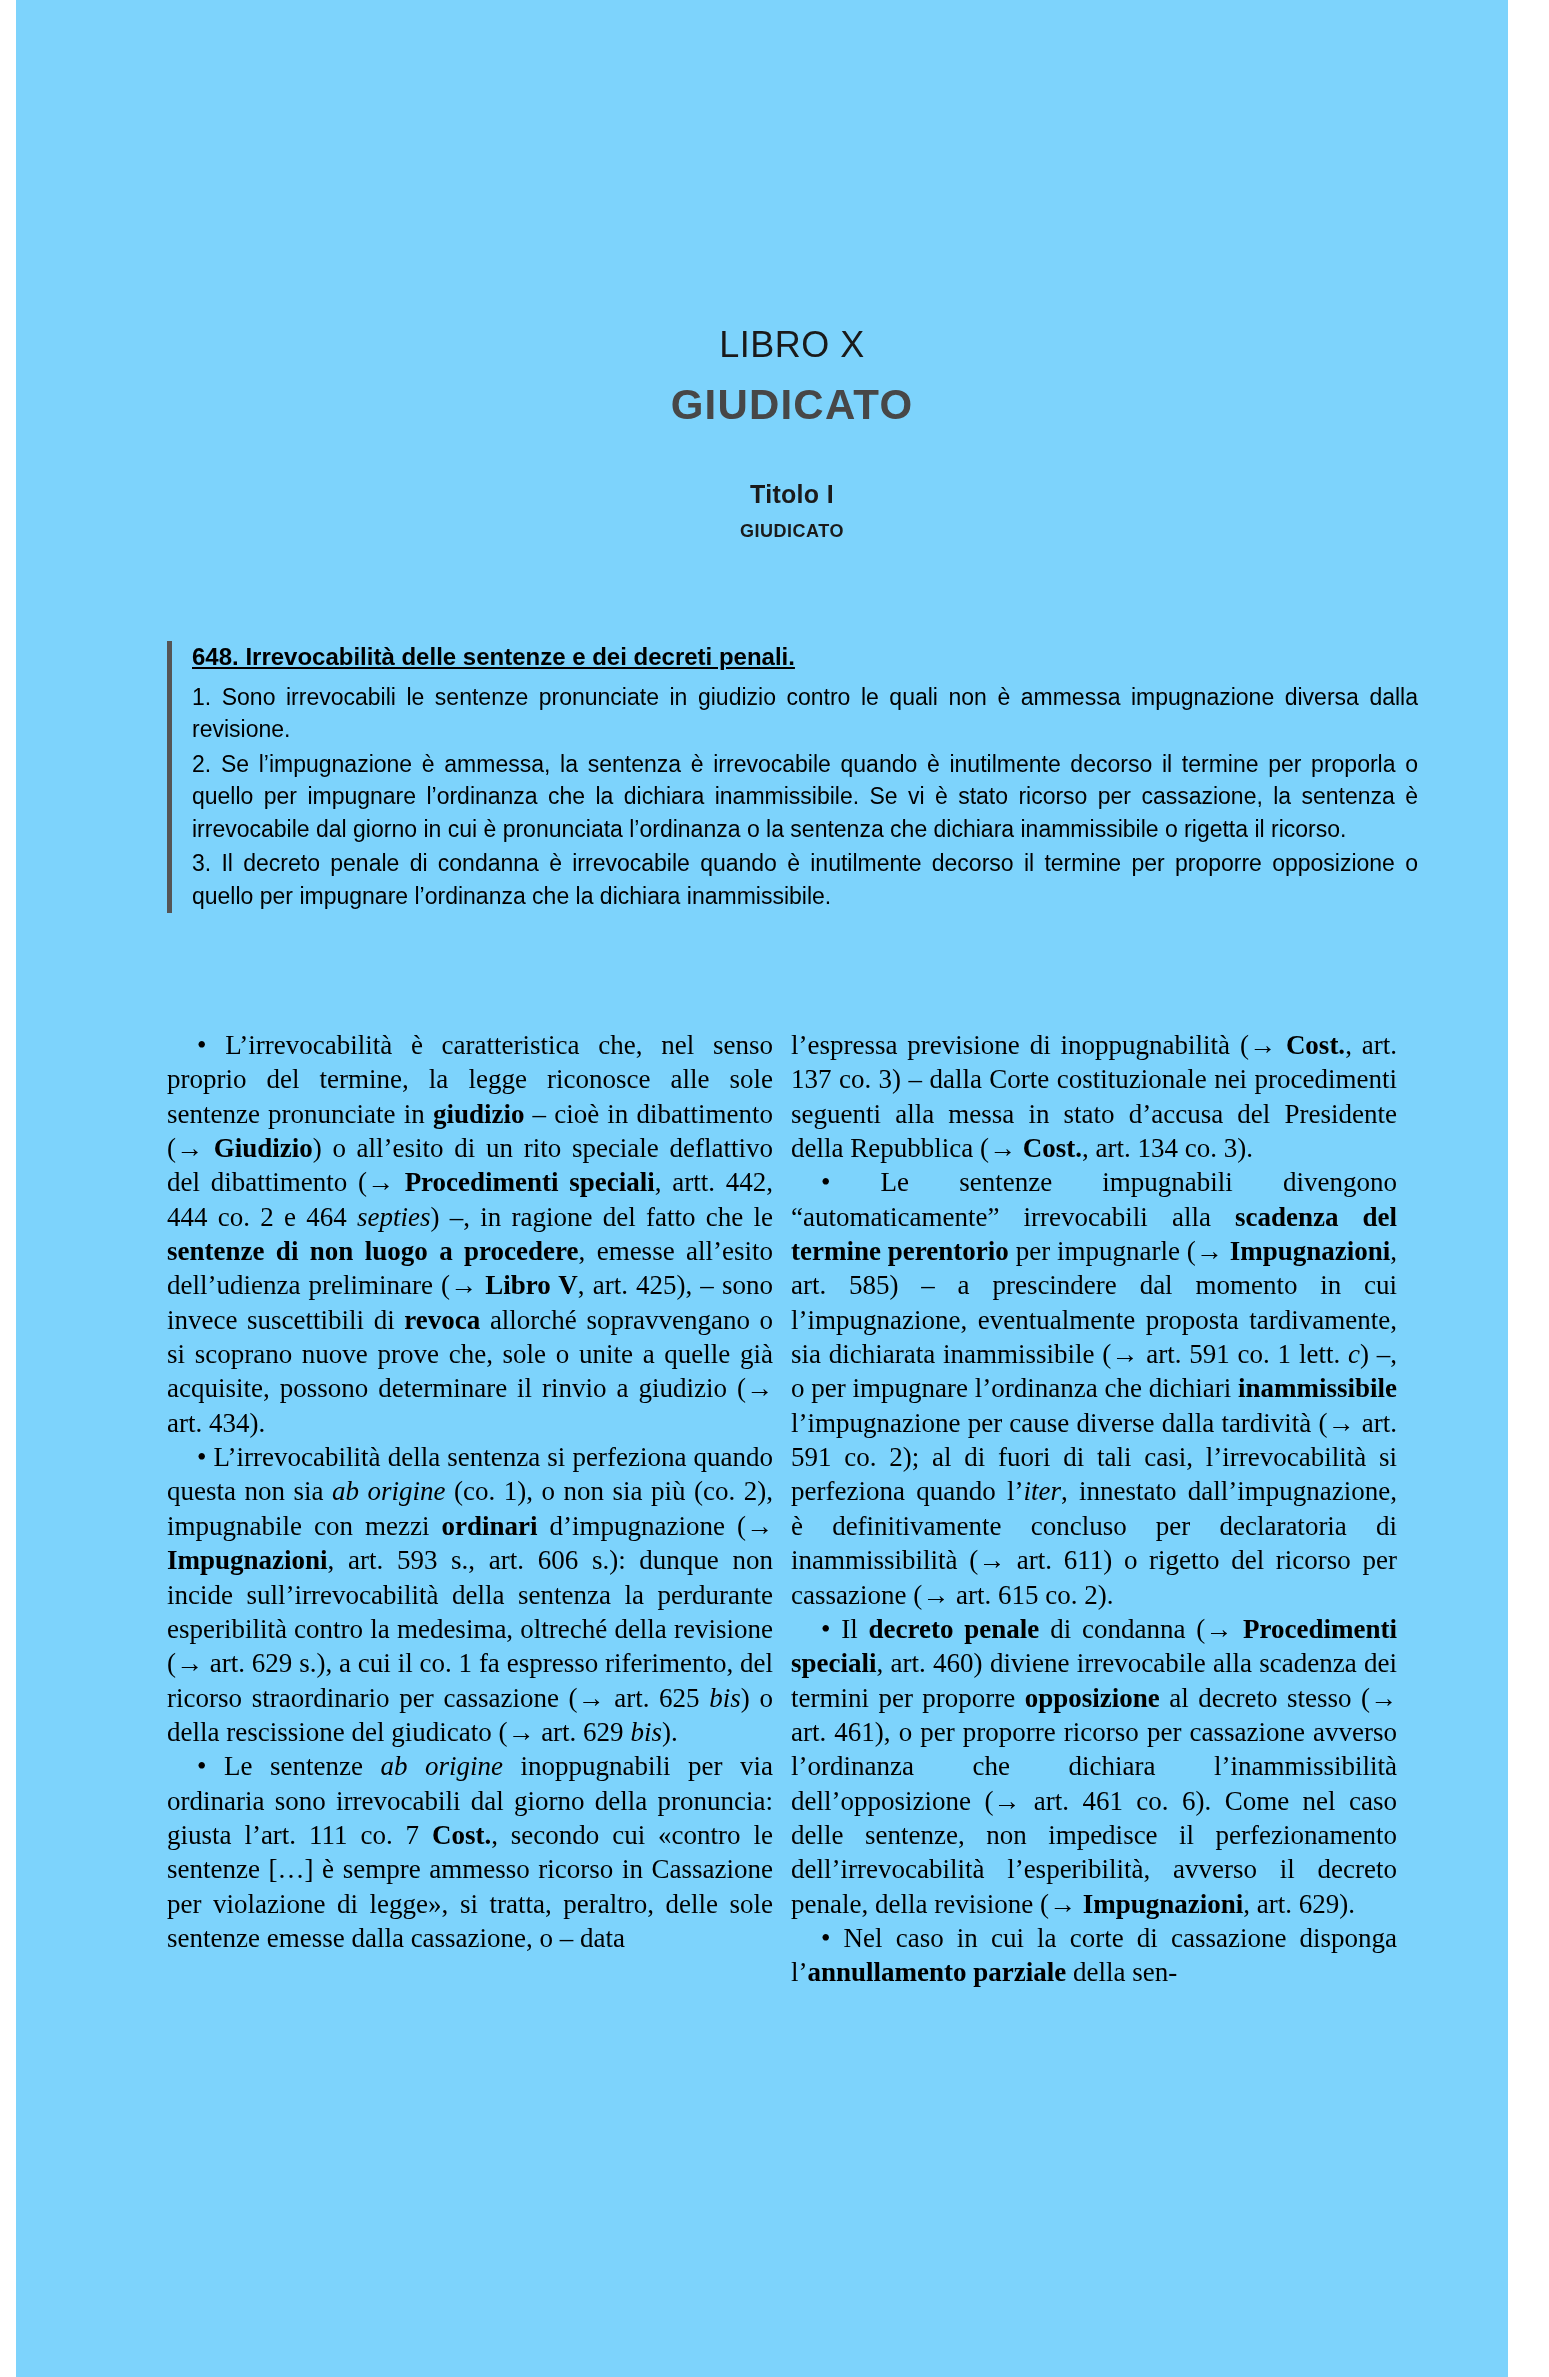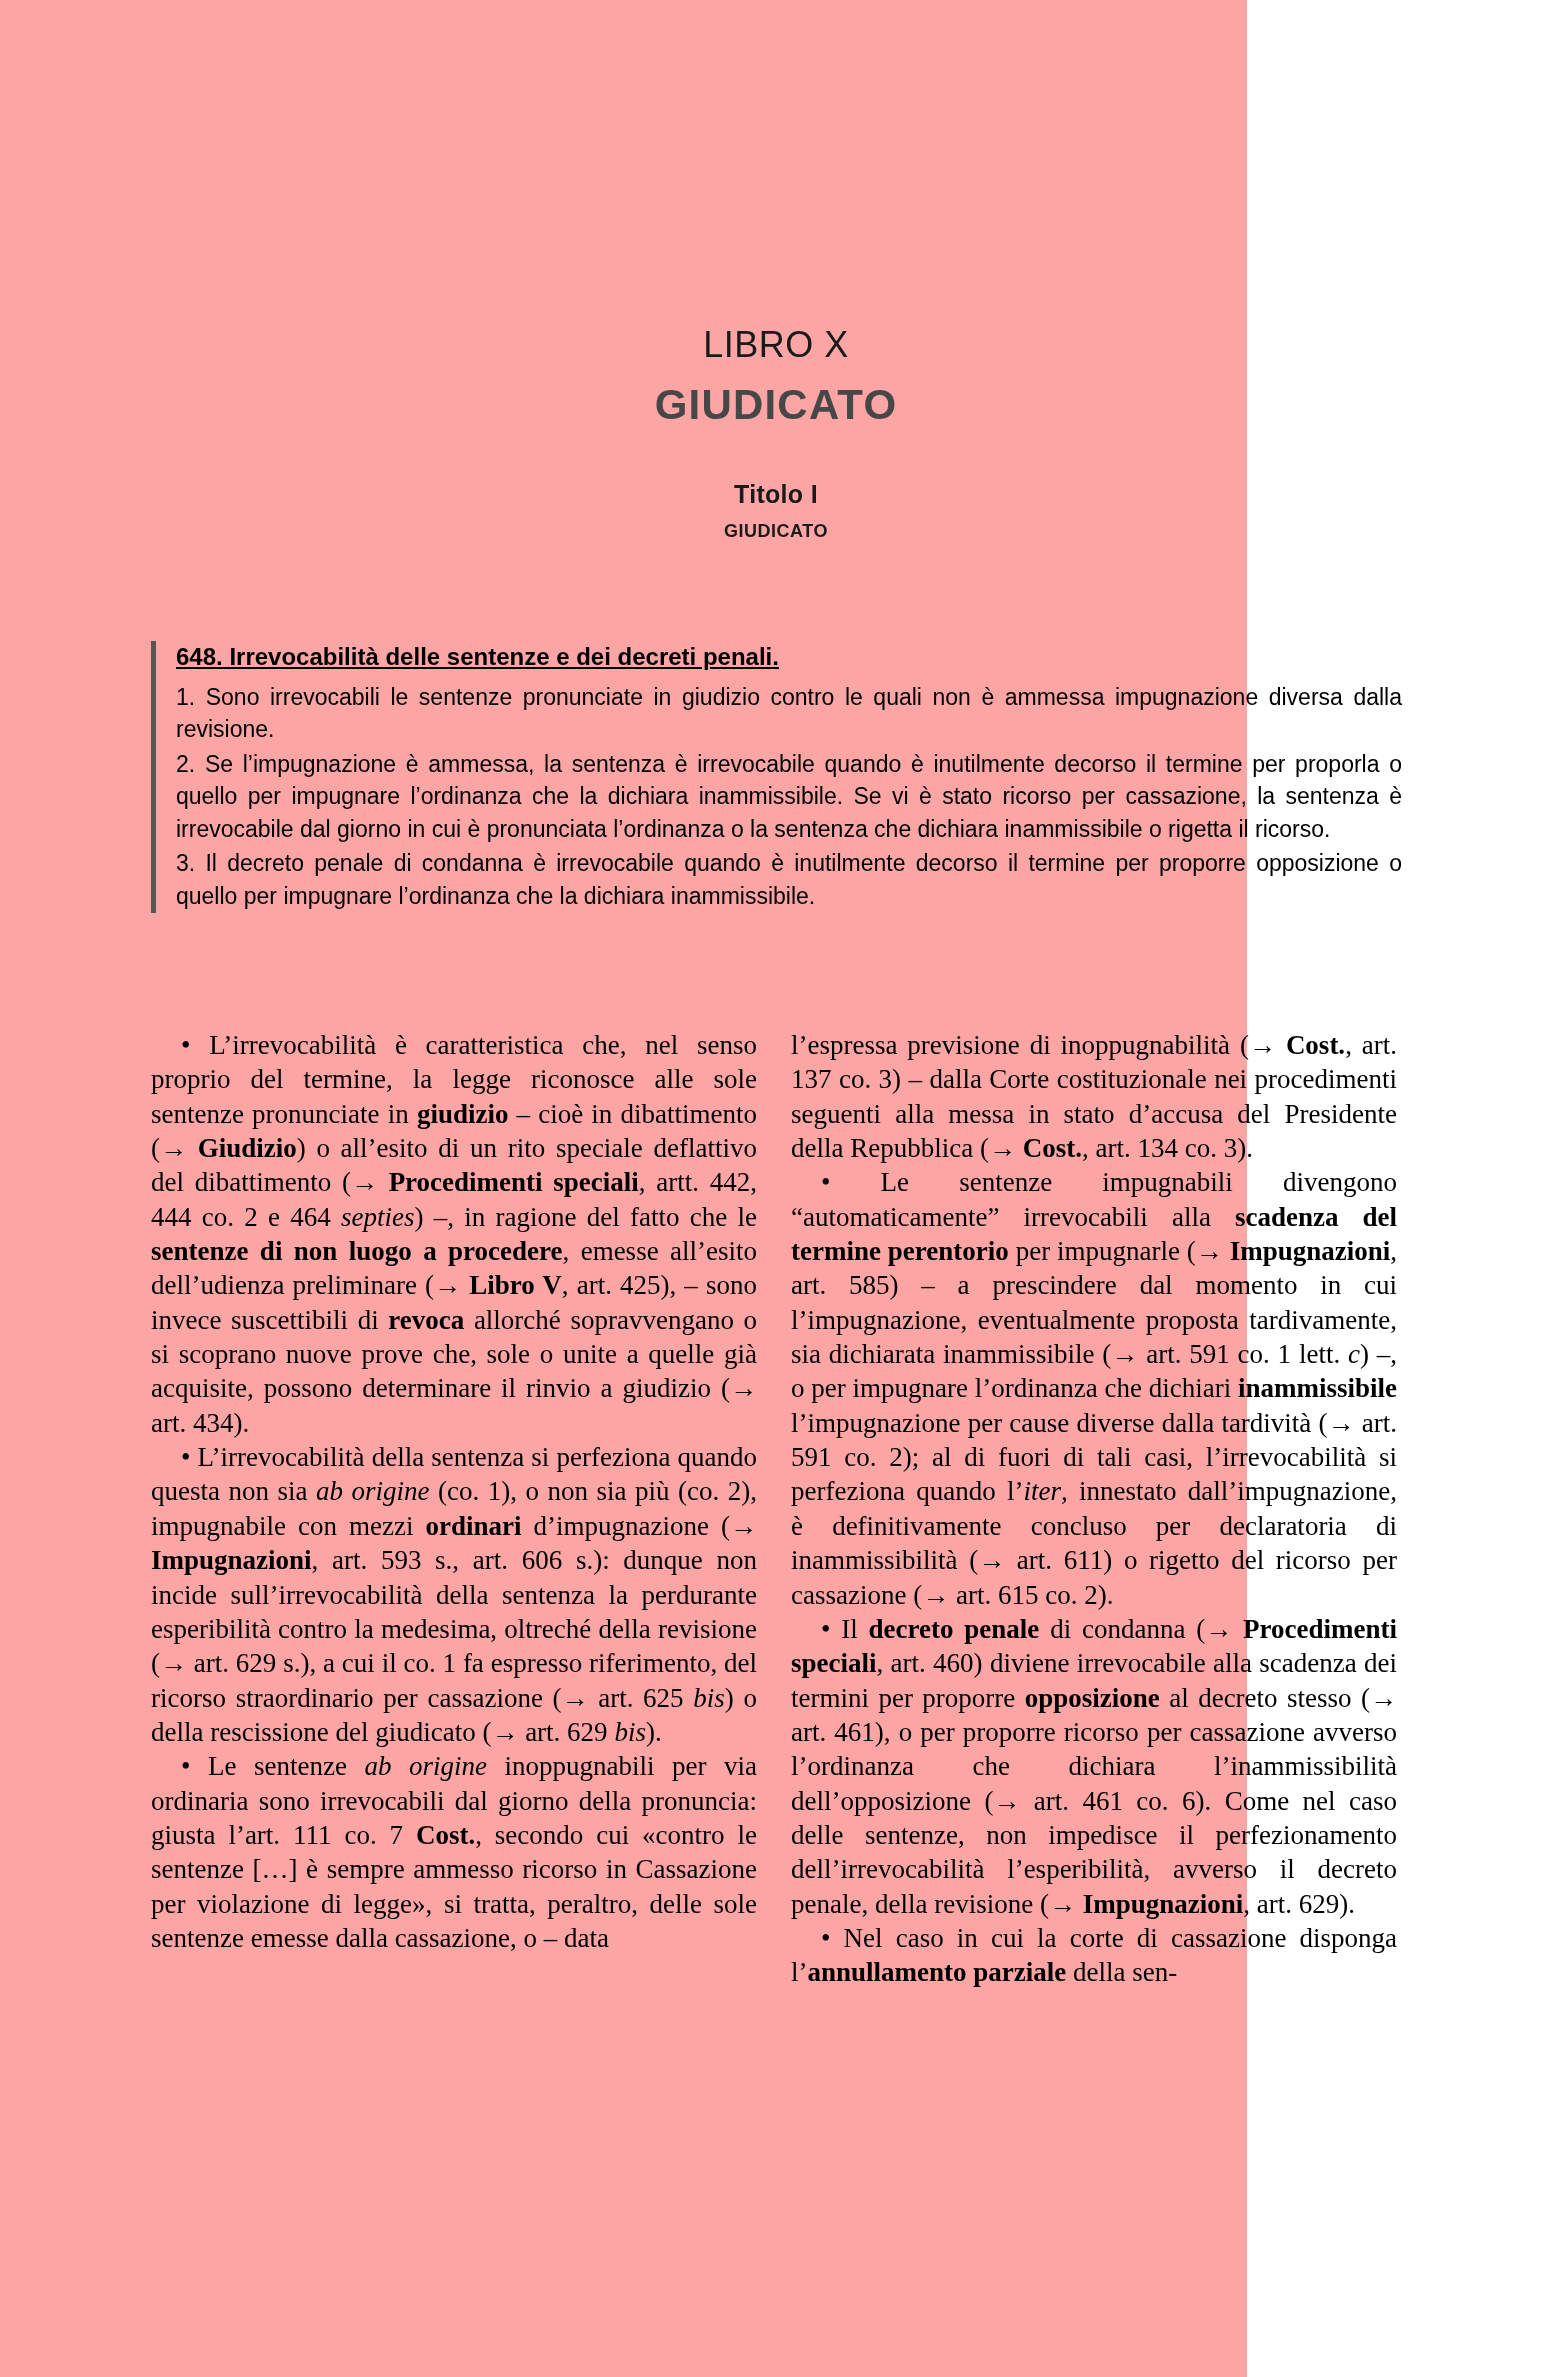--- a/index.html
+++ b/index.html
@@ -11,24 +11,24 @@
     width: 1550px;
     height: 2377px;
     position: relative;
     font-family: "Liberation Serif", serif;
     color: #000000;
     overflow: hidden;
   }
 
   .page {
     position: absolute;
-    left: 0; top: 0;
-    width: 1247px;
+    left: 16px; top: 0;
+    width: 1492px;
     height: 2377px;
-    background: #fca5a5;
+    background: #7dd3fc;
   }
 
   
   .heading-block {
     position: absolute;
     left: 151px;
     top: 326px;
     width: 1250px;
     text-align: center;
   }
@@ -99,21 +99,21 @@
   .article-para:last-child { margin-bottom: 0; }
 
   
   .commentary {
     position: absolute;
     left: 151px;
     top: 1028px;
     width: 1251px;
     height: 1243px;
     display: flex;
-    gap: 34px;
+    gap: 18px;
   }
   .col {
     width: 606px;
     flex: 0 0 606px;
   }
   .comm-para {
     font-family: "Liberation Serif", serif;
     font-size: 27px;
     line-height: 1.272;
     text-align: justify;

